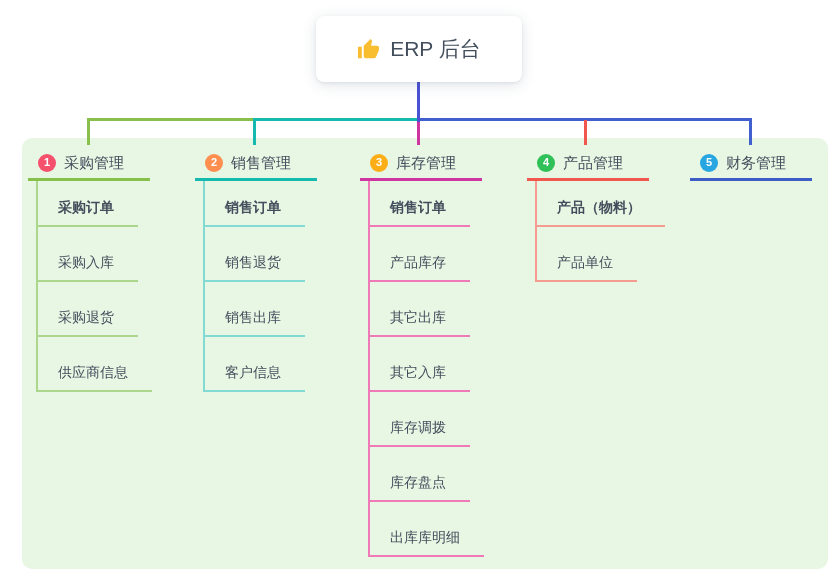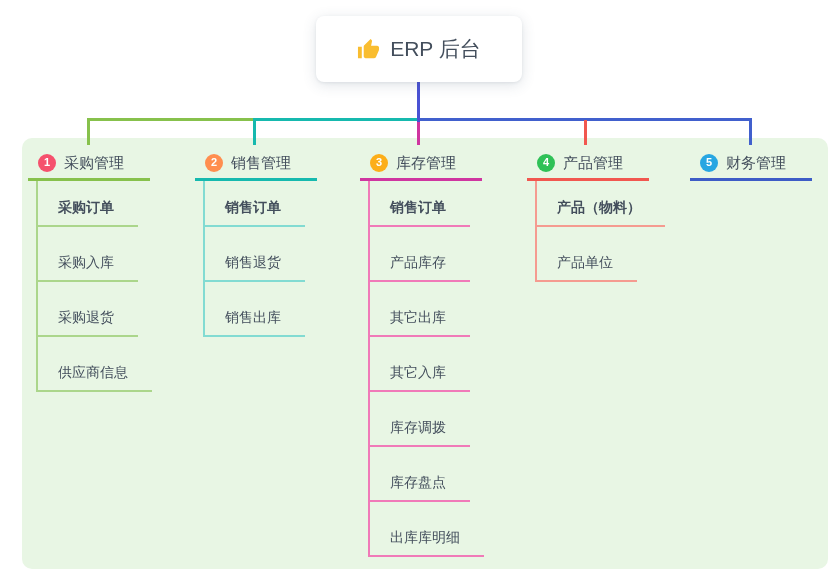--- a/index.html
+++ b/index.html
@@ -117,20 +117,21 @@
 
   <div class="branch b2">
     <div class="btitle">
       <span class="badge">2</span>
       <span>销售管理</span>
     </div>
     <div class="children">
       <div class="child">销售订单</div>
       <div class="child">销售退货</div>
       <div class="child">销售出库</div>
+      <div class="child">客户信息</div>
     </div>
   </div>
 
   <div class="branch b3">
     <div class="btitle">
       <span class="badge">3</span>
       <span>库存管理</span>
     </div>
     <div class="children">
       <div class="child">销售订单</div>

